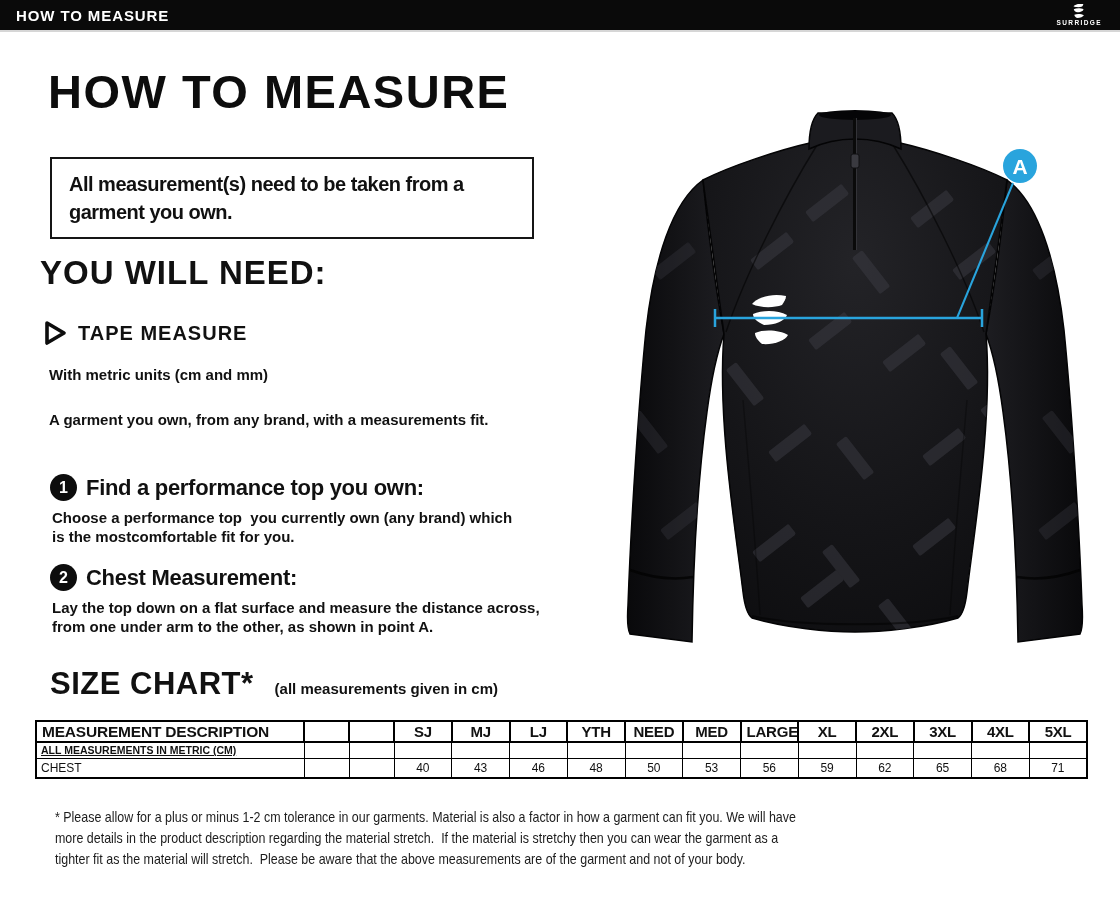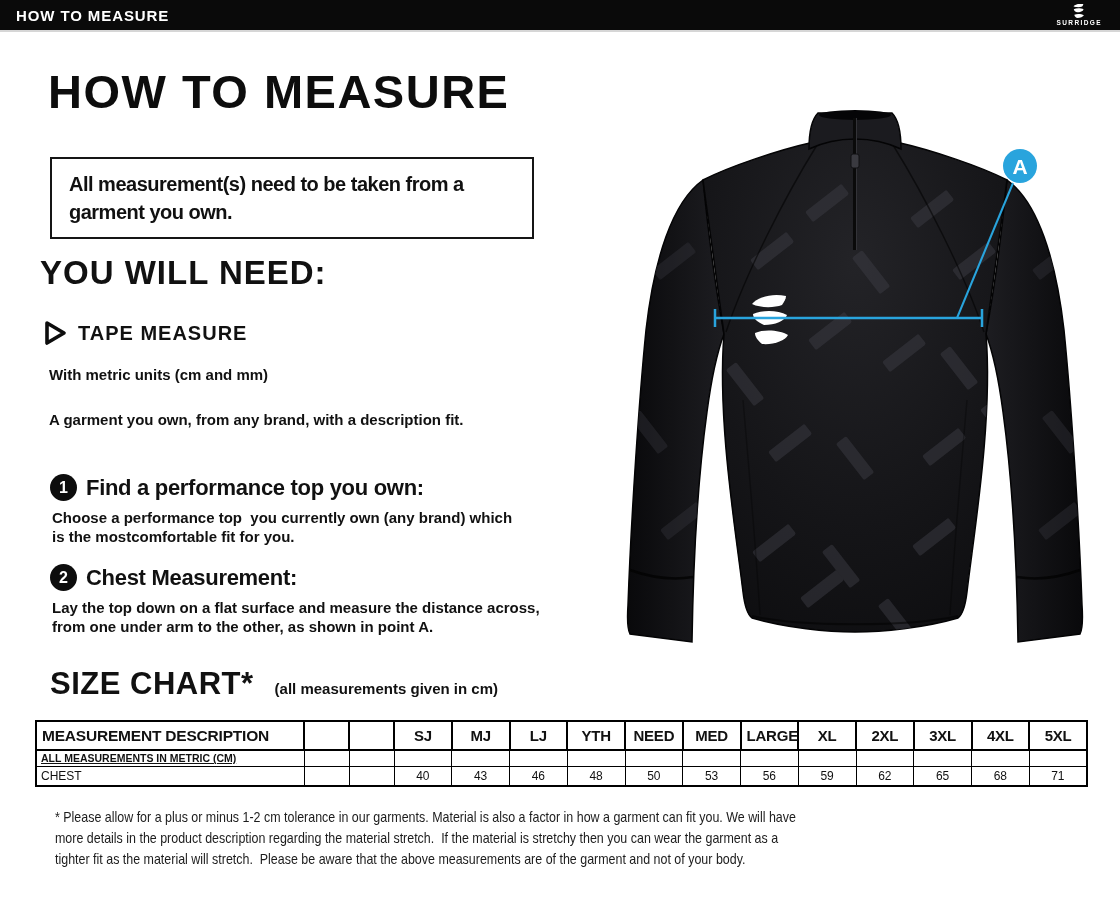--- a/index.html
+++ b/index.html
@@ -68,21 +68,21 @@
   .size-chart-title { font-size:31px; font-weight:bold; letter-spacing:0.5px; }
   .size-chart-sub { font-size:15px; font-weight:bold; }
 
   
   table.size-table {
     position:absolute; left:35px; top:720px; width:1053px;
     border-collapse:collapse; table-layout:fixed;
     border:2px solid #000;
   }
   .size-table th {
-    border:2px solid #000; height:29px; font-size:15px; font-weight:bold;
+    border:2px solid #000; height:21px; font-size:15px; font-weight:bold;
     padding:0 5px; text-align:center; letter-spacing:-0.2px;
   }
   .size-table th.desc-col { text-align:left; font-size:15.5px; }
   .size-table td { border:1px solid #000; padding:0 4px; }
   .size-table tr.metric-row td { height:16px; font-size:10.5px; font-weight:bold; text-align:left;text-decoration:underline; }
   .size-table tr.chest-row td { height:20px; font-size:12px; text-align:center; }
   .size-table tr.chest-row td.row-label { text-align:left; }
 
   
   .disclaimer {
@@ -129,21 +129,21 @@
       <svg width="23" height="26" viewBox="0 0 23 26">
         <polygon points="3,3 20,13 3,23" fill="#ffffff" stroke="#0d0d0d" stroke-width="3.6" stroke-linejoin="round"></polygon>
       </svg>
     </span>
     <span class="need-title">TAPE MEASURE</span>
   </div>
   <div class="need-desc">With metric units (cm and mm)</div>
 </div>
 
 <div class="need-item" id="need-1">
-  <div class="need-desc">A garment you own, from any brand, with a description fit.</div>
+  <div class="need-desc">A garment you own, from any brand, with a measurements fit.</div>
 </div>
 
 <div class="step" id="step-0">
   <div class="step-title-row">
     <span class="step-num">1</span>
     <span class="step-title">Find a performance top you own:</span>
   </div>
   <div class="step-lines">
     <div class="step-line">Choose a performance top  you currently own (any brand) which</div>
     <div class="step-line">is the mostcomfortable fit for you.</div>

